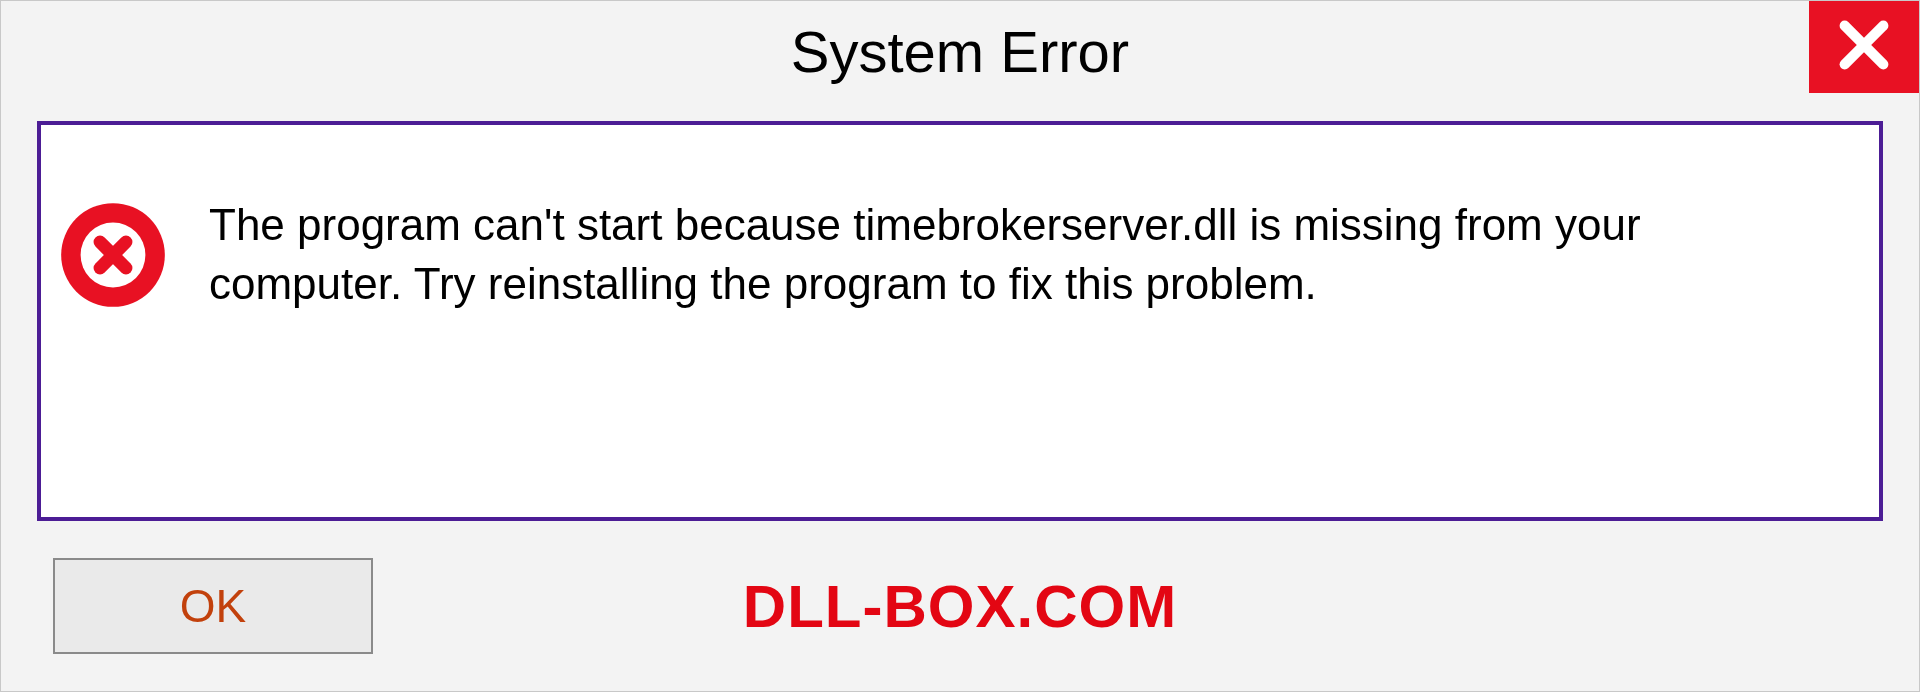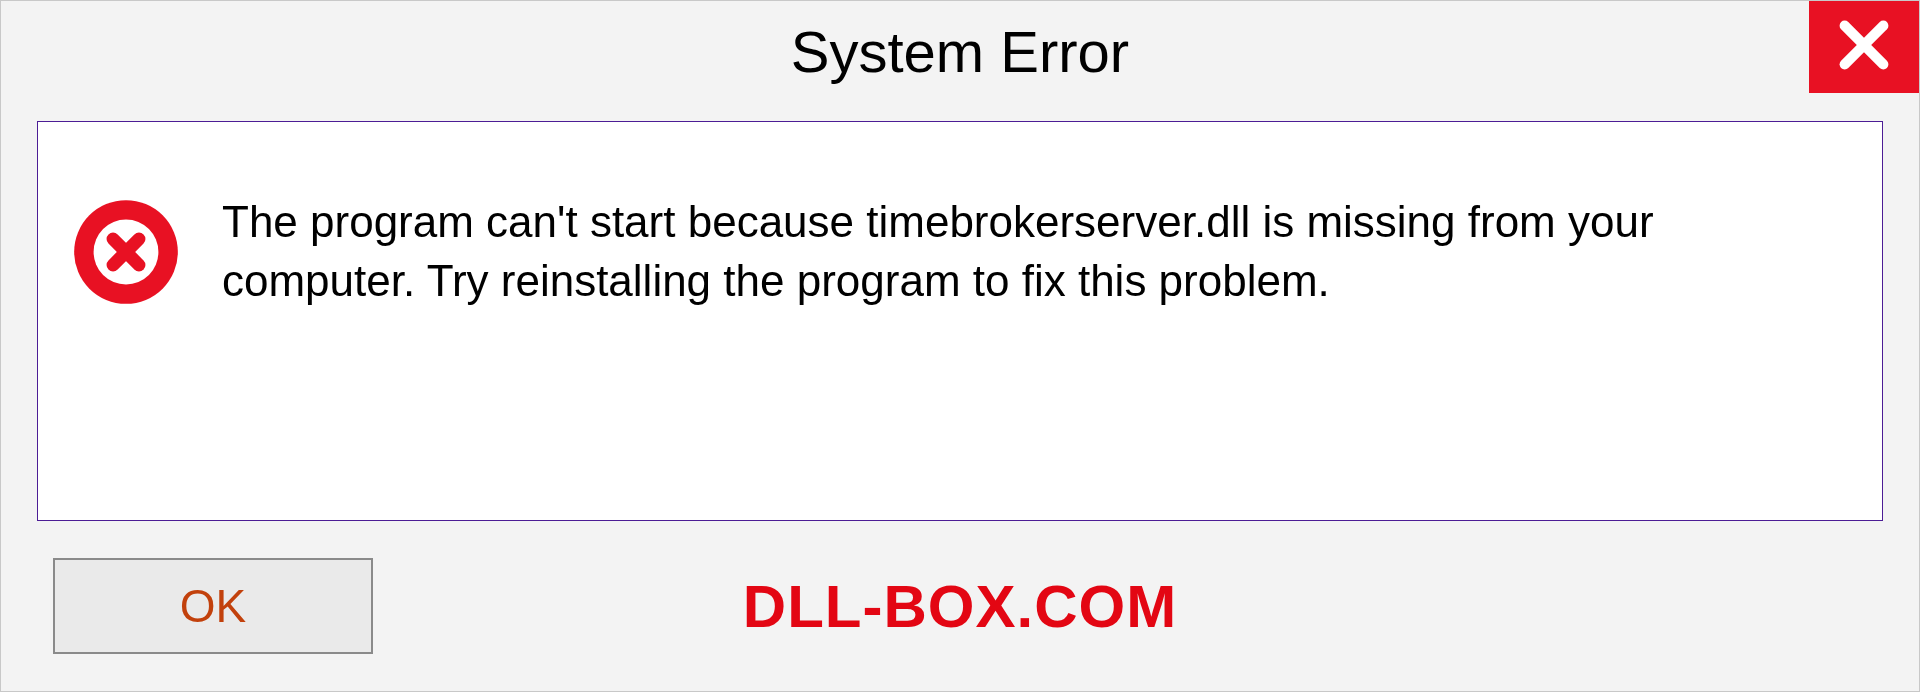--- a/index.html
+++ b/index.html
@@ -51,25 +51,25 @@
       justify-content: center;
       cursor: pointer;
     }
     .close-button svg {
       width: 58px;
       height: 58px;
     }
     .content-area {
       margin: 20px 36px 0 36px;
       background: #ffffff;
-      border: 1px solid #4c1d95;
+      border: 4px solid #4c1d95;
       flex: 1;
       display: flex;
       align-items: flex-start;
-      padding: 70px 60px 70px 34px;
+      padding: 70px 60px 70px 18px;
     }
     .error-icon {
       flex-shrink: 0;
       width: 108px;
       height: 108px;
       margin-right: 42px;
       margin-top: 6px;
     }
     .error-icon svg {
       width: 100%;

